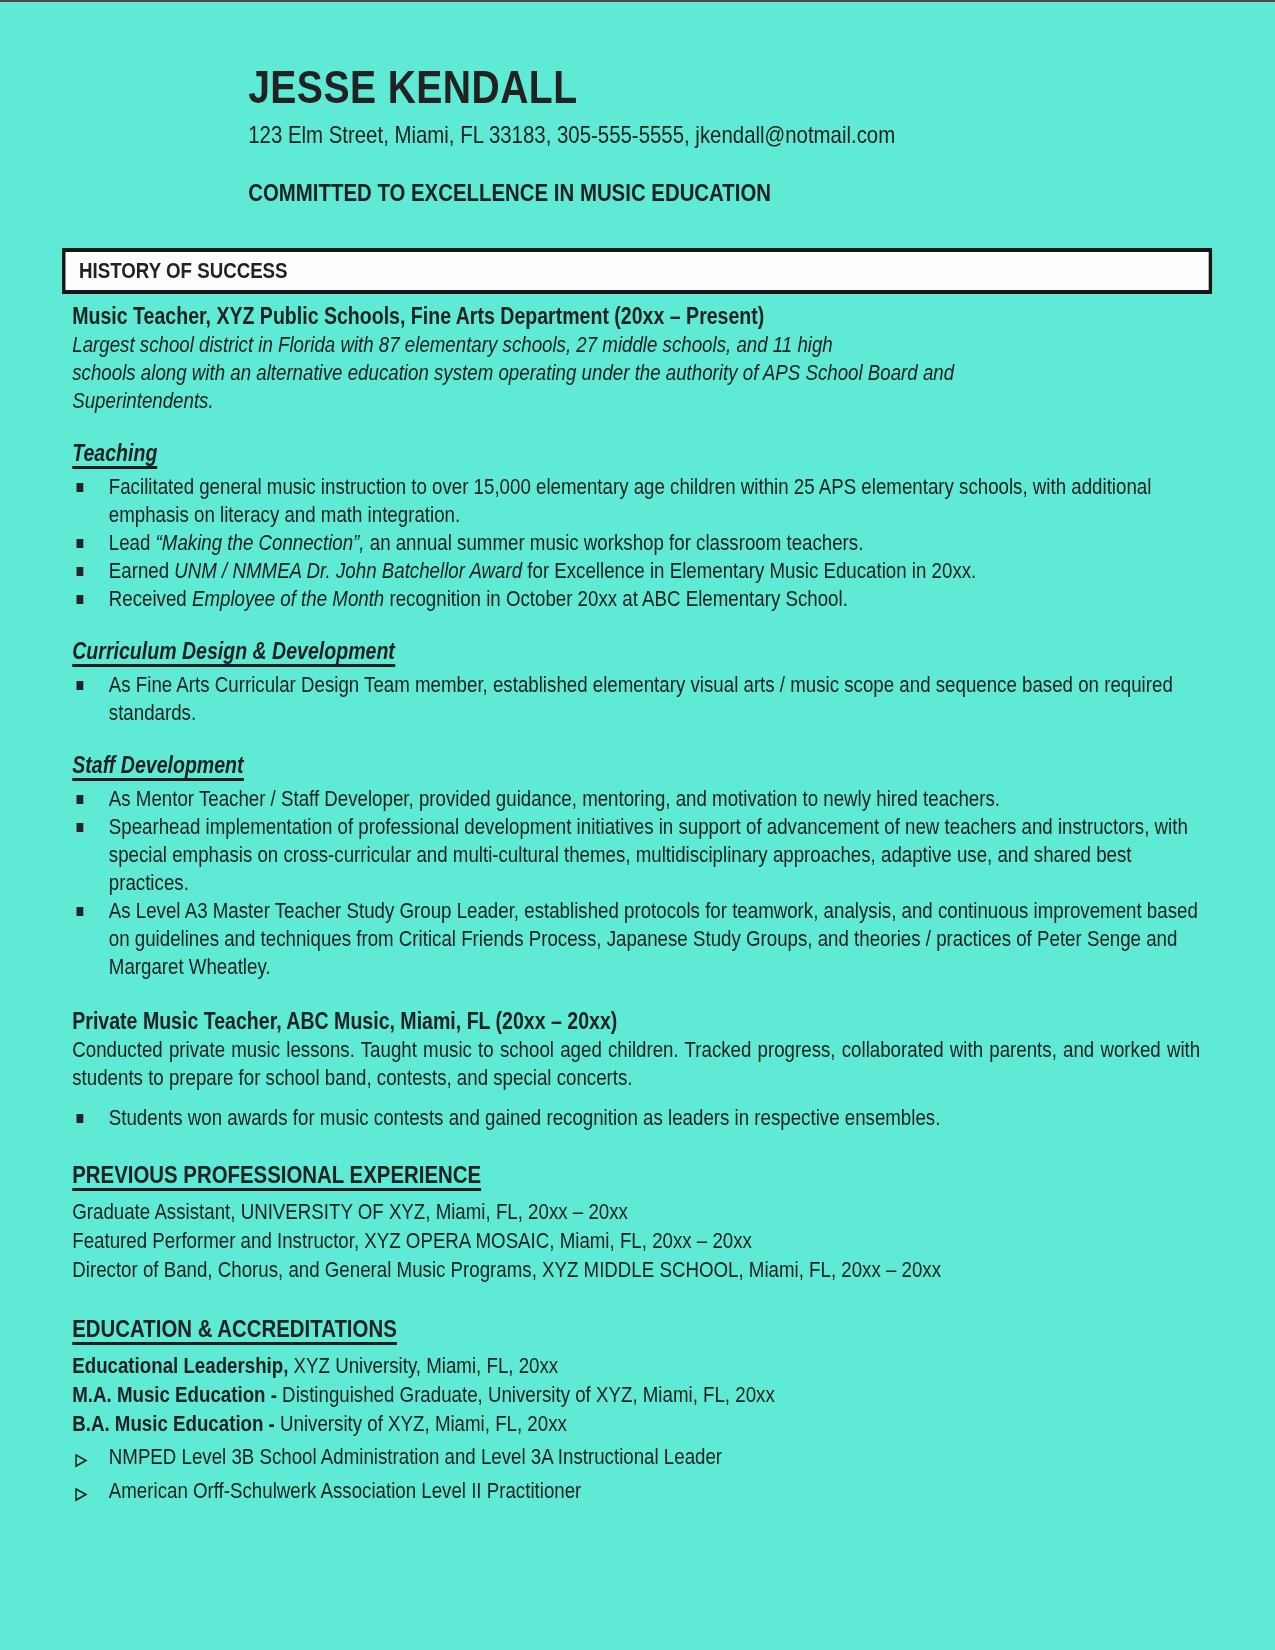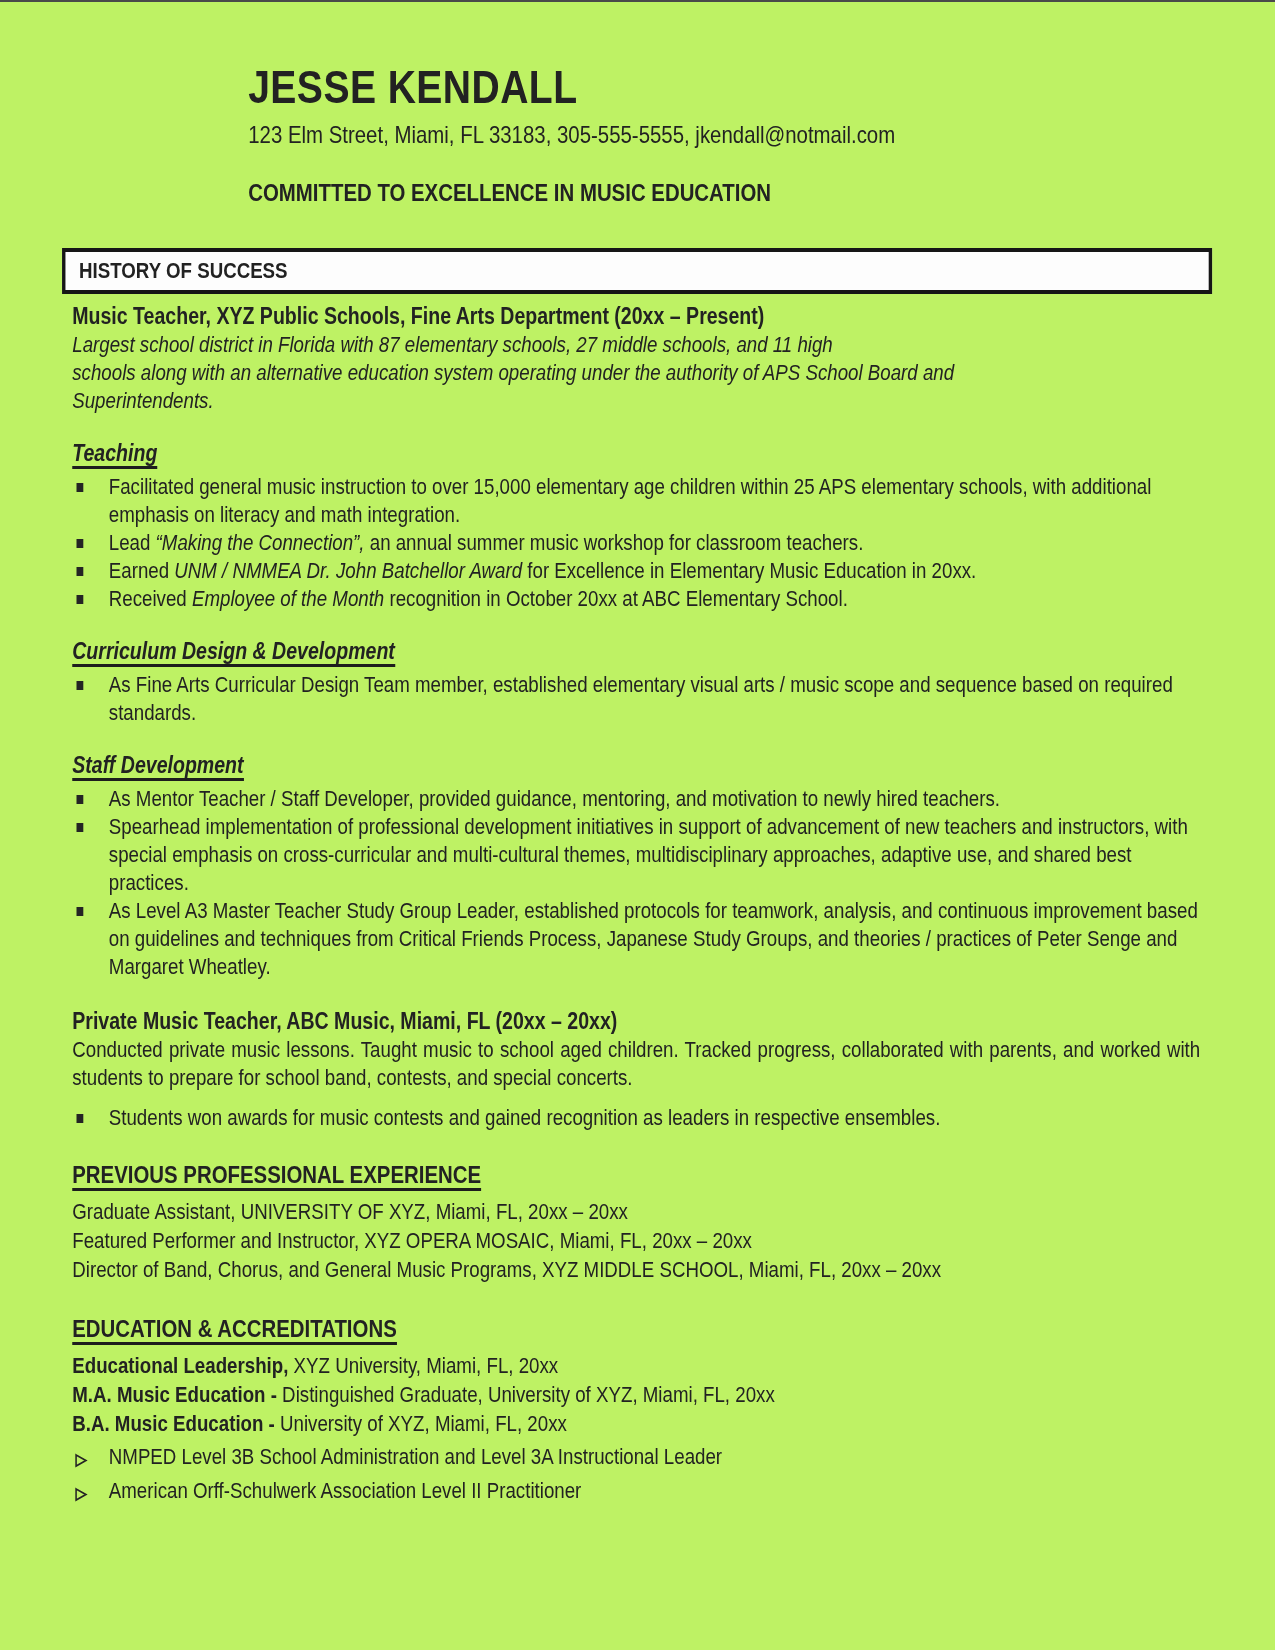--- a/index.html
+++ b/index.html
@@ -2,21 +2,21 @@
 <html><head>
 <meta charset="utf-8">
 <style>
   * { margin: 0; padding: 0; box-sizing: border-box; }
   html, body { background: #e9e9e9; }
   .page {
     position: relative;
     width: 1275px;
     height: 1650px;
     margin: 0 auto;
-    background: #bef264;
+    background: #5eead4;
     border-top: 2px solid #4a4a4a;
     overflow: hidden;
     color: #222;
     font-family: "Liberation Sans", "DejaVu Sans", sans-serif;
   }
   
   .scale-wrap {
     width: 1500px;
     transform: scaleX(0.85);
     transform-origin: 0 0;

